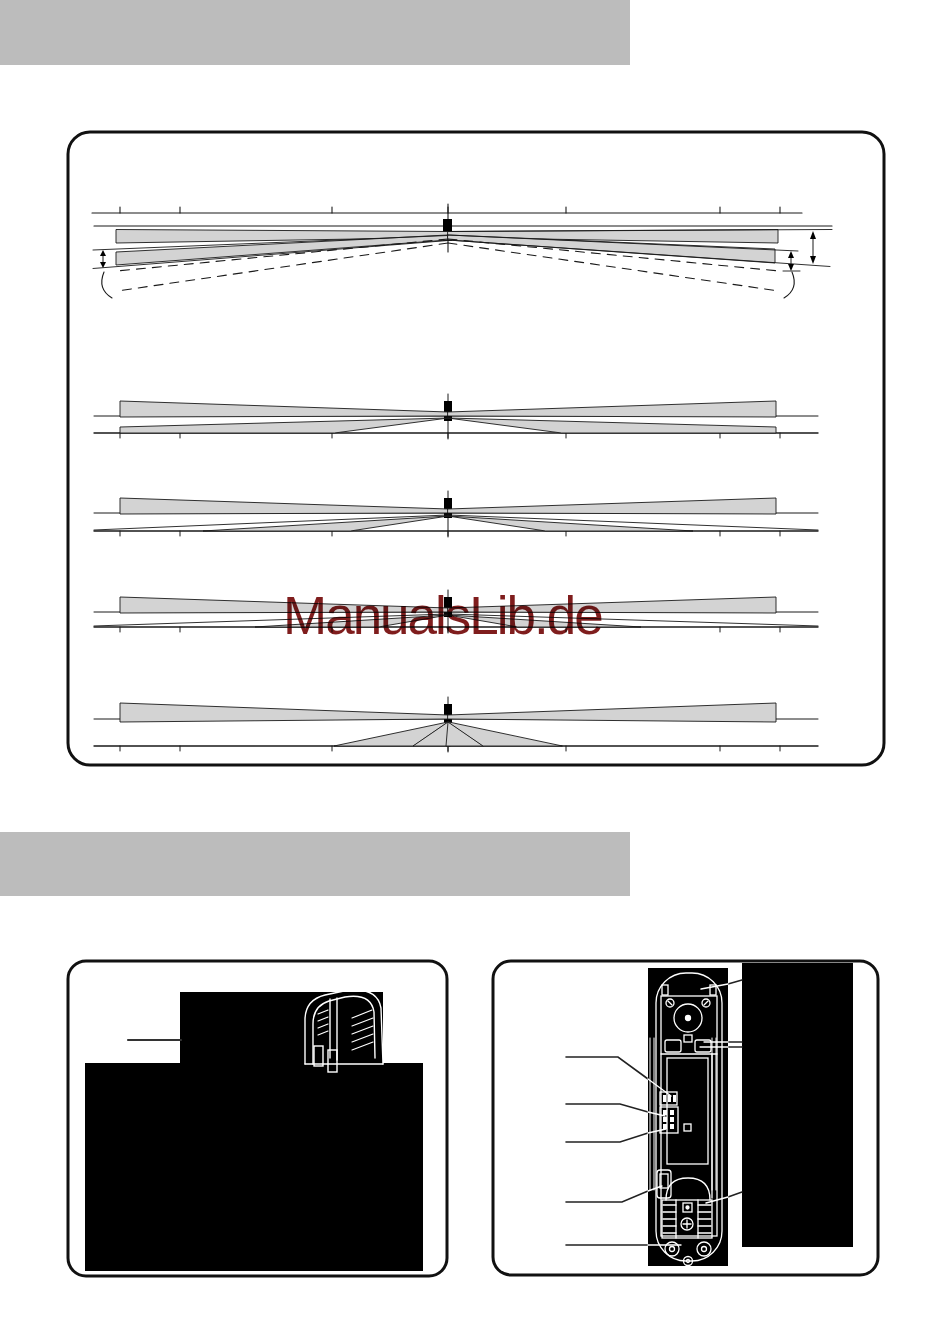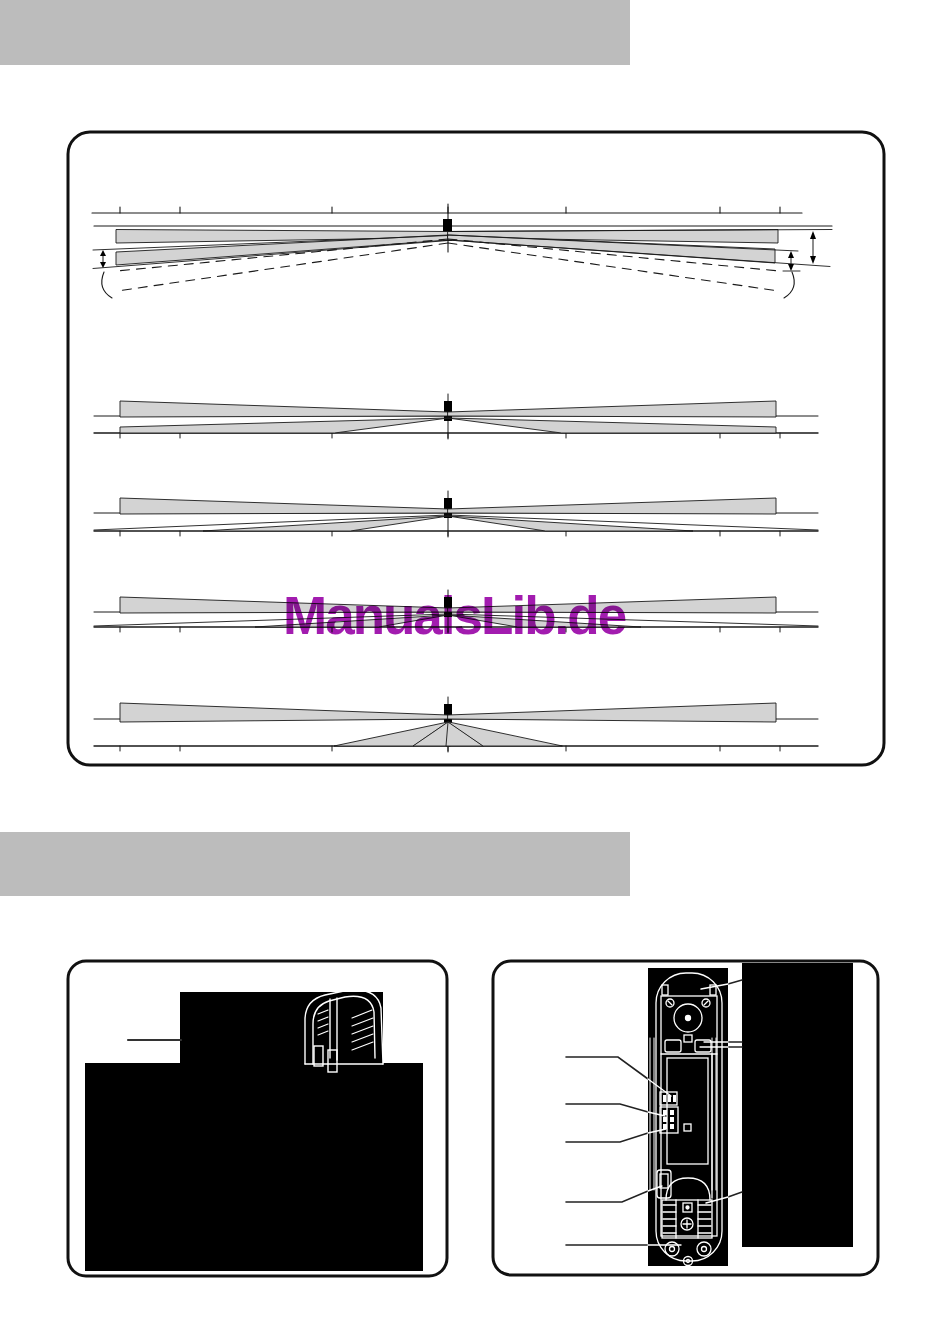--- a/index.html
+++ b/index.html
@@ -3,22 +3,22 @@
 <meta charset="utf-8">
 <style>
   html,body{margin:0;padding:0;background:#ffffff;}
   body{width:950px;height:1343px;position:relative;overflow:hidden;
        font-family:"Liberation Sans", sans-serif;}
   .section-bar{position:absolute;left:0;width:630px;background:#bcbcbc;}
   #bar-top{top:0;height:65px;}
   #bar-middle{top:832px;height:64px;}
   #art-layer{position:absolute;left:0;top:0;}
   #watermark{position:absolute;left:283px;top:589px;width:400px;
-             font-weight:bold;font-size:53px;line-height:1;letter-spacing:-2px;
-             color:#a21caf;mix-blend-mode:multiply;white-space:nowrap;
+             font-weight:normal;font-size:53px;line-height:1;letter-spacing:-2px;
+             color:#7f1d1d;mix-blend-mode:multiply;white-space:nowrap;
              font-family:"Liberation Sans", sans-serif;}
 </style>
 </head>
 <body>
 
 <div class="section-bar" id="bar-top"></div>
 <div class="section-bar" id="bar-middle"></div>
 
 <svg id="art-layer" width="950" height="1343" viewBox="0 0 950 1343" fill="none" stroke-linecap="round">
 

